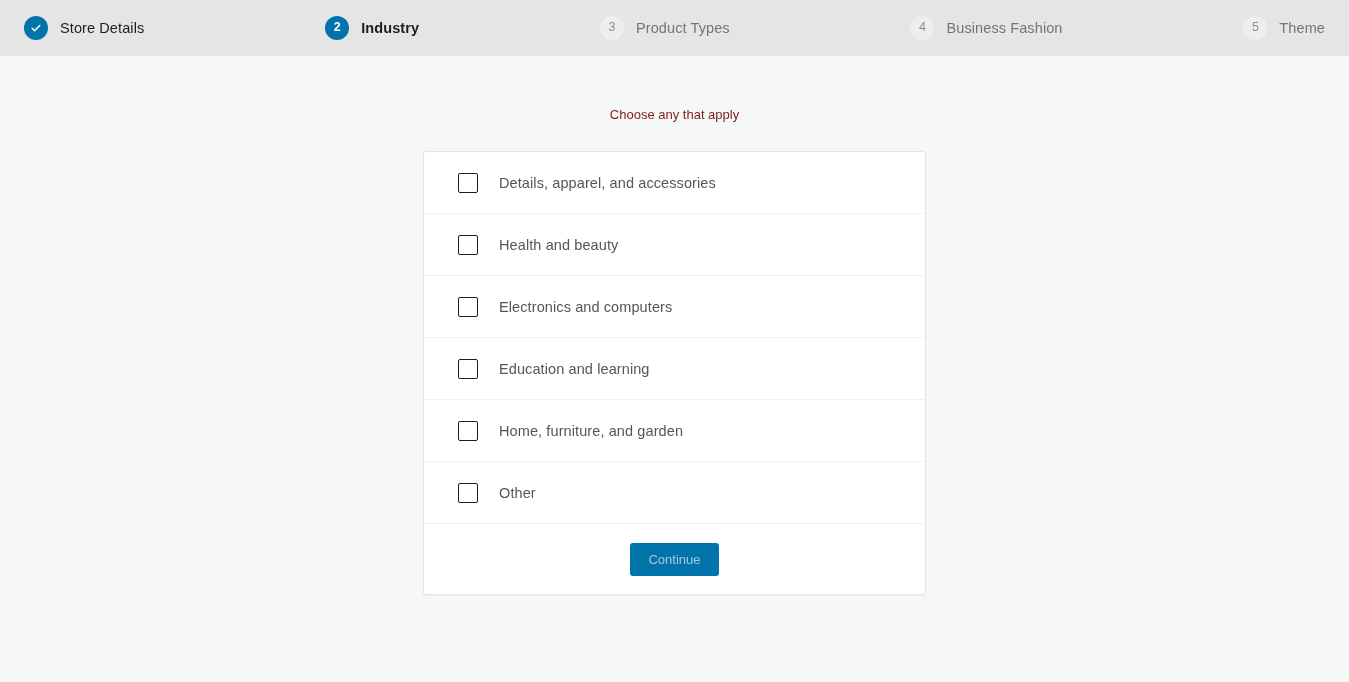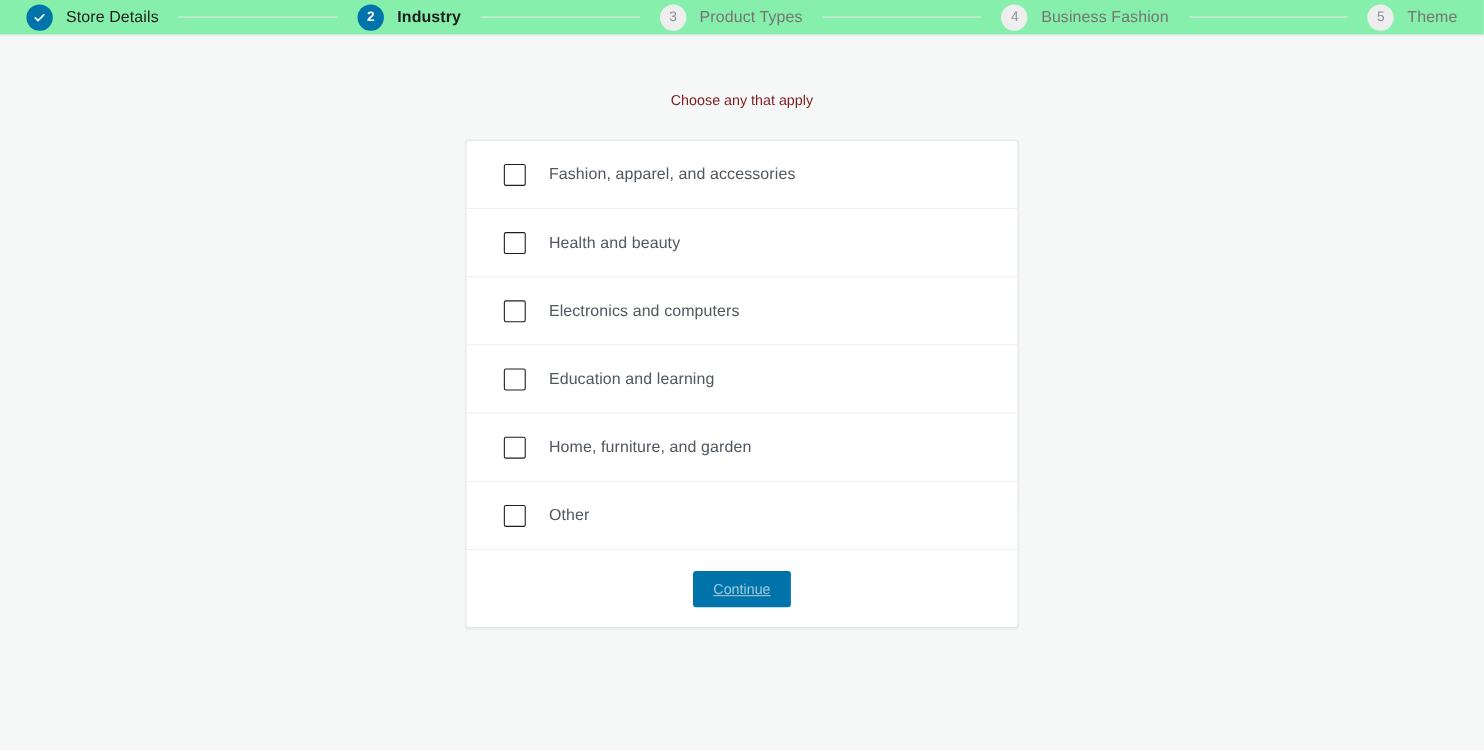--- a/index.html
+++ b/index.html
@@ -10,22 +10,22 @@
     width: 1349px;
     height: 682px;
     background: #f6f7f7;
     font-family: "Liberation Sans", sans-serif;
     -webkit-font-smoothing: antialiased;
     overflow: hidden;
   }
 
   
   .stepper-bar {
-    height: 32px;
-    background: #86efac;
+    height: 56px;
+    background: #e5e5e5;
     border-bottom: 1px solid #e2e4e7;
     display: flex;
     align-items: center;
     padding: 4px 24px;
     box-sizing: border-box;
   }
   .stepper {
     display: flex;
     align-items: center;
     width: 100%;
@@ -150,21 +150,20 @@
   .continue-button {
     background: #0073aa;
     color: rgba(255,255,255,0.62);
     border: none;
     border-radius: 3px;
     font-family: "Liberation Sans", sans-serif;
     font-size: 13px;
     padding: 8px 18px;
     height: 33px;
     cursor: default;
-    text-decoration: underline;
   }
 </style>
 </head>
 <body>
 
 <div class="stepper-bar">
   <div class="stepper">
 
     <div class="step">
       <div class="step-badge complete">
@@ -209,21 +208,21 @@
 </div>
 
 <div class="content">
 
   <p class="page-subtitle">Choose any that apply</p>
 
   <div class="card">
 
     <div class="option-row">
       <span class="checkbox"></span>
-      <span class="option-label">Fashion, apparel, and accessories</span>
+      <span class="option-label">Details, apparel, and accessories</span>
     </div>
 
     <div class="option-row">
       <span class="checkbox"></span>
       <span class="option-label">Health and beauty</span>
     </div>
 
     <div class="option-row">
       <span class="checkbox"></span>
       <span class="option-label">Electronics and computers</span>

